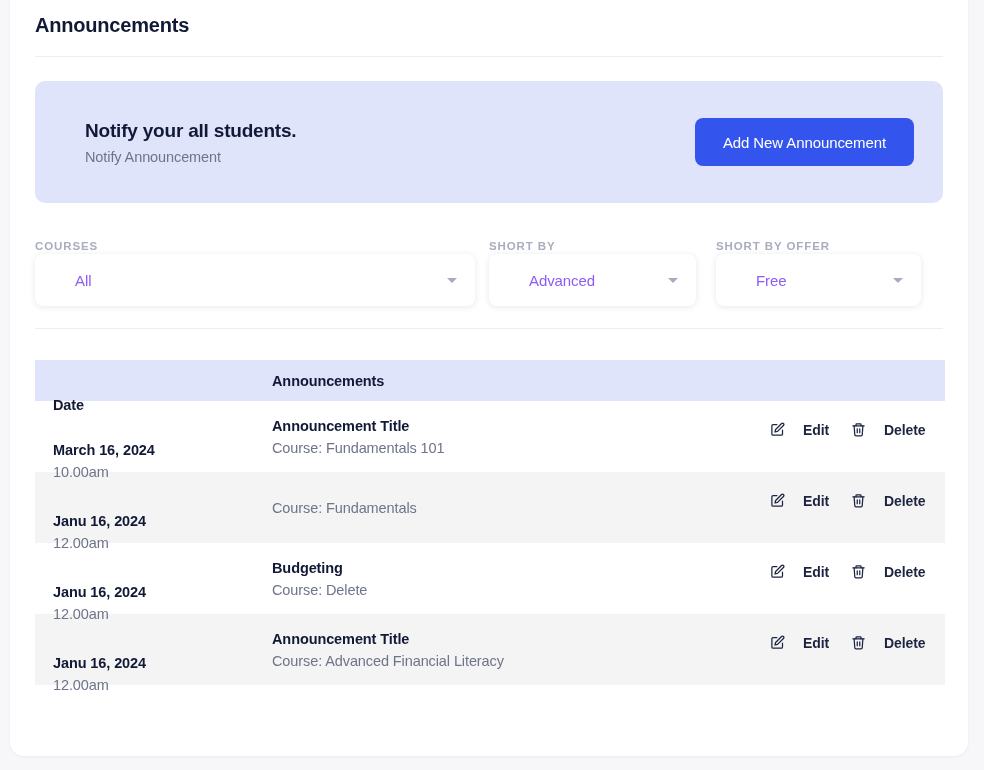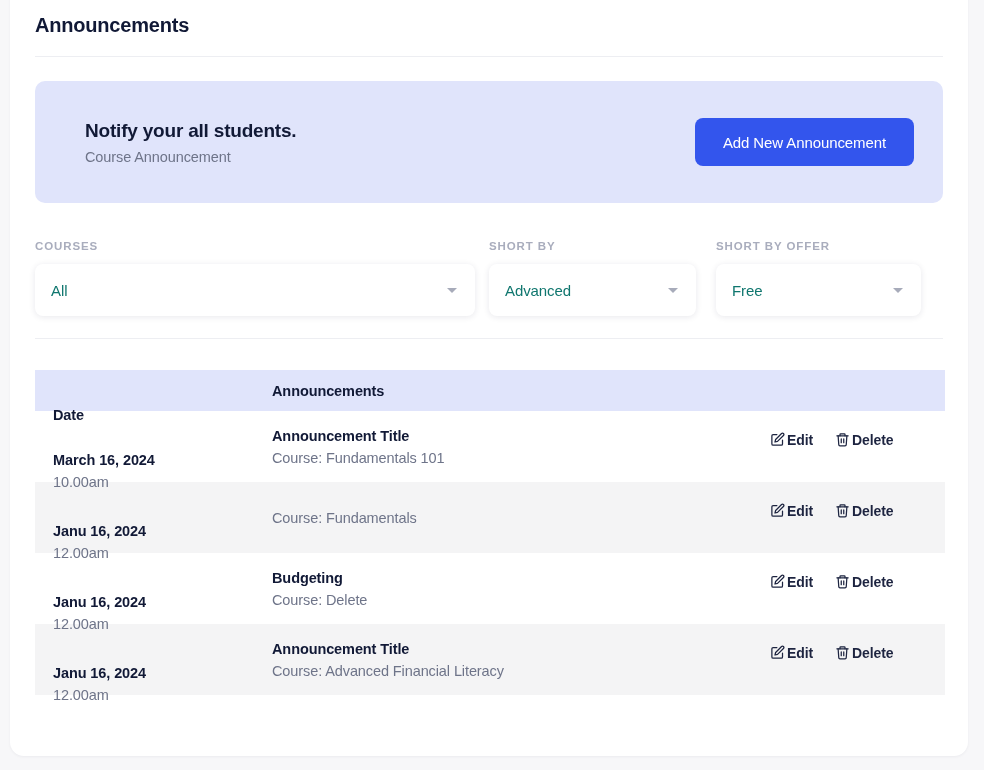--- a/index.html
+++ b/index.html
@@ -93,42 +93,43 @@
   .filter-group { display: flex; flex-direction: column; }
   .filter-group.courses { width: 470px; }
   .filter-group.shortby { width: 235px; margin-left: 0px; }
   .filter-group.shortbyoffer { width: 235px; margin-left: 0px; }
 
   .filter-label {
     font-size: 11.5px;
     font-weight: bold;
     letter-spacing: 0.9px;
     color: #a9adbd;
-    margin-bottom: 12px;
+    margin-bottom: 2px;
     text-transform: uppercase;
   }
   .select-box {
     position: relative;
     background: #ffffff;
     border-radius: 8px;
     box-shadow: 0 1px 6px rgba(28,32,70,0.10);
     height: 52px;
     display: flex;
     align-items: center;
     padding: 0 16px;
     cursor: pointer;
   }
   .filter-group.courses .select-box { width: 440px; }
   .filter-group.shortby .select-box { width: 207px; }
   .filter-group.shortbyoffer .select-box { width: 205px; }
 
   .select-value {
     font-size: 15px;
-    color: #0f766e;
-    letter-spacing: -0.1px;
+    color: #8b5cf6;
+    letter-spacing: -0.1px;
+    margin-left: 24px;
   }
   .caret {
     position: absolute;
     right: 18px;
     top: 50%;
     margin-top: -2px;
     width: 0; height: 0;
     border-left: 5px solid transparent;
     border-right: 5px solid transparent;
     border-top: 5px solid #a7abba;
@@ -188,21 +189,21 @@
     display: flex;
     align-items: center;
     gap: 22px;
     justify-content: flex-start;
     padding-left: 10px;
     margin-top: -14px;
   }
   .action {
     display: flex;
     align-items: center;
-    gap: 2px;
+    gap: 18px;
     cursor: pointer;
     color: #1d2440;
     font-size: 14px;
     font-weight: bold;
     letter-spacing: -0.1px;
   }
   .action svg { display: block; }
 </style>
 </head>
 <body>
@@ -210,21 +211,21 @@
 <div id="page-card">
 
   <div class="page-header">
     <div class="page-title">Announcements</div>
   </div>
   <div class="header-rule"></div>
 
   <div class="banner">
     <div class="banner-text">
       <div class="banner-title">Notify your all students.</div>
-      <div class="banner-sub">Course Announcement</div>
+      <div class="banner-sub">Notify Announcement</div>
     </div>
     <button class="primary-btn">Add New Announcement</button>
   </div>
 
   <div class="filters">
 
     <div class="filter-group courses">
       <div class="filter-label">COURSES</div>
       <div class="select-box">
         <span class="select-value">All</span>

